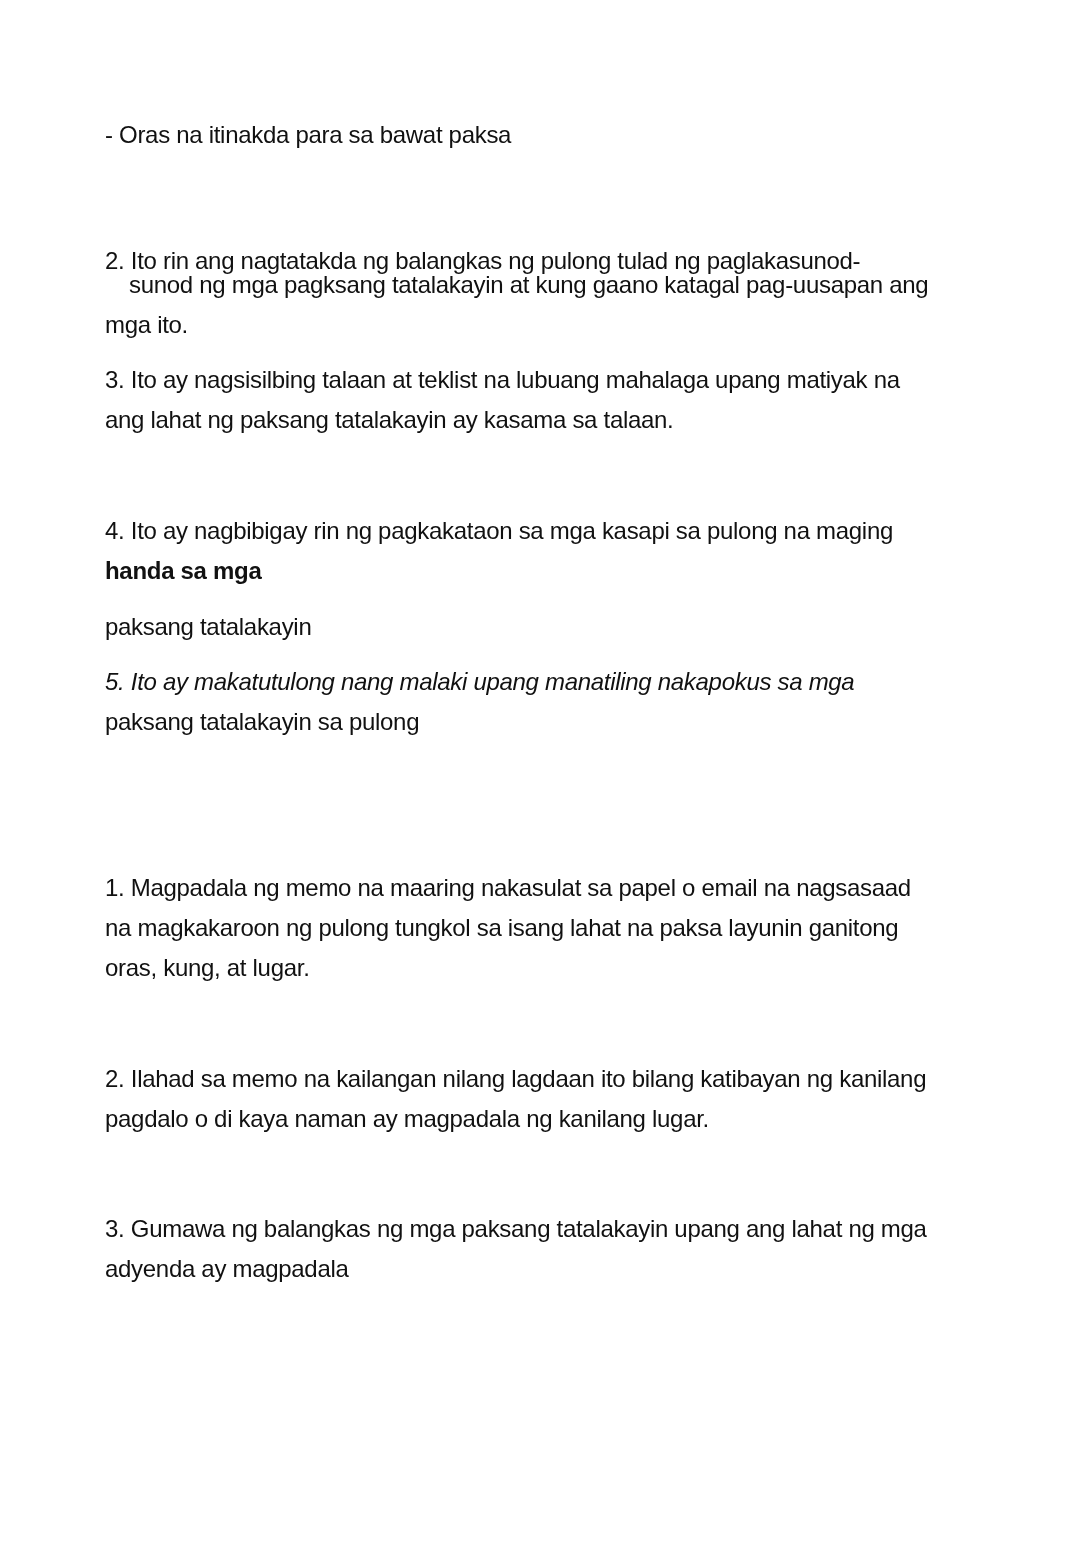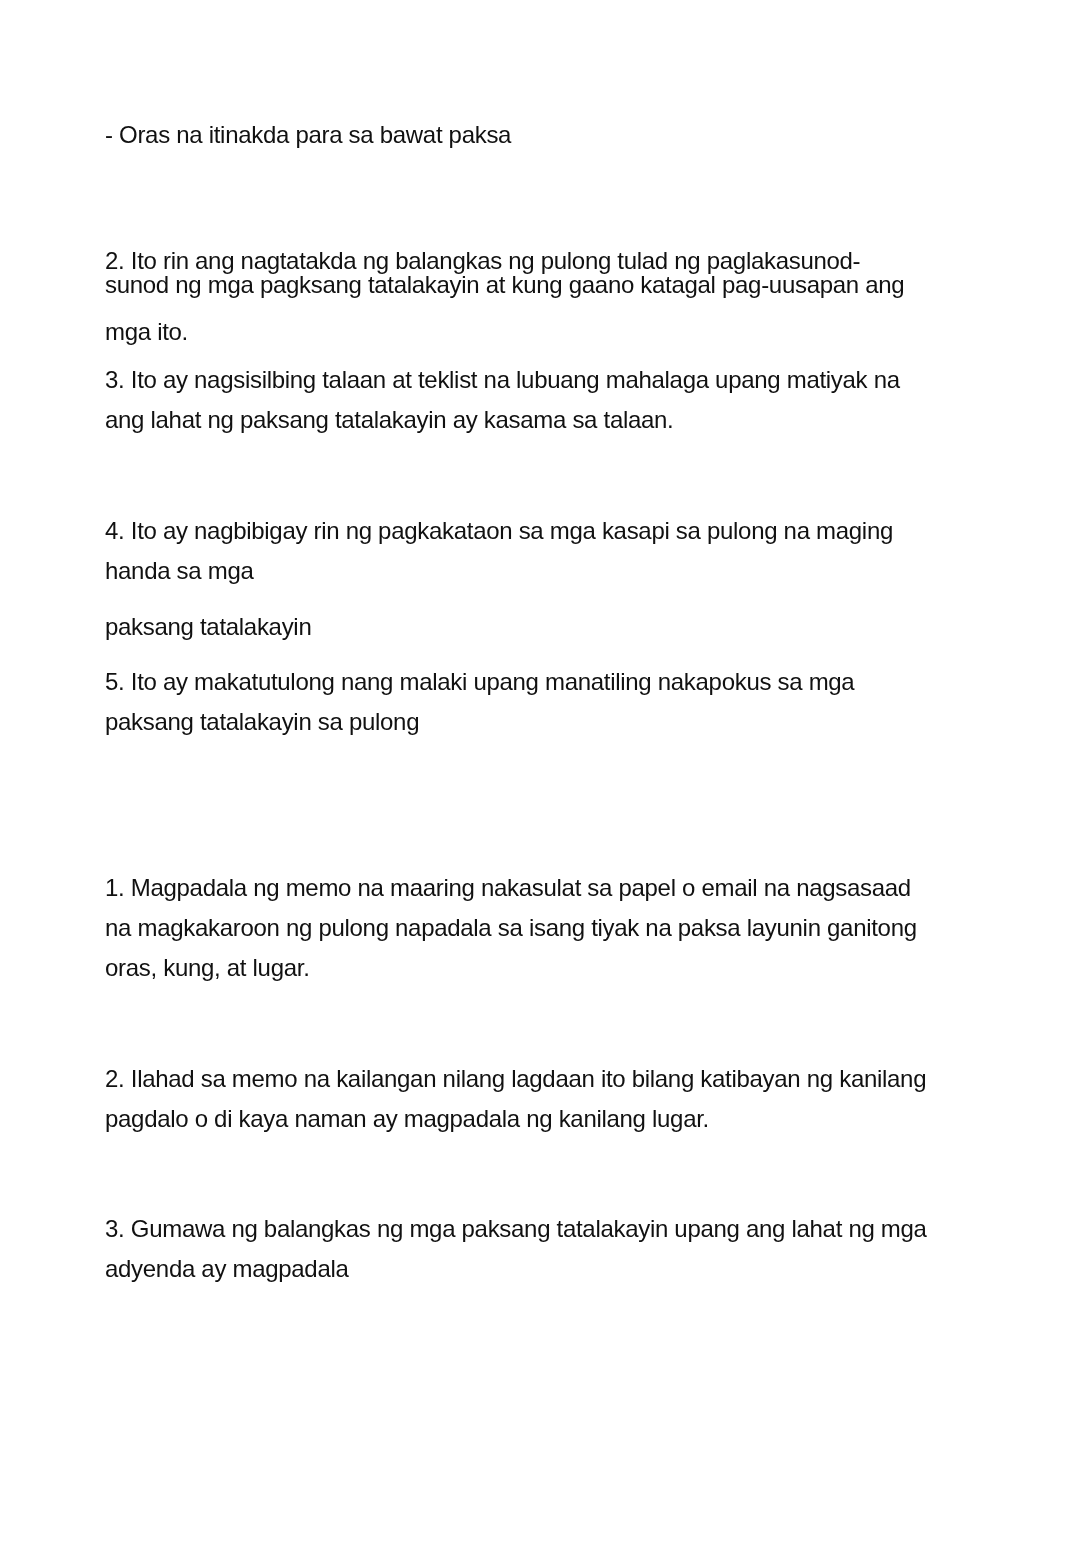--- a/index.html
+++ b/index.html
@@ -38,44 +38,44 @@
   </style>
 </head>
 <body>
 
 <div class="page">
 
   <div class="line" style="top:115px;">- Oras na itinakda para sa bawat paksa</div>
 
   <div>
     <div class="line" style="top:225px;margin-top:16px;">2. Ito rin ang nagtatakda ng balangkas ng pulong tulad ng paglakasunod-</div>
-    <div class="line" style="top:265px;">sunod ng mga  pagksang tatalakayin at kung gaano katagal pag-uusapan ang</div>
-    <div class="line" style="top:305px;margin-top:7px;">mga ito.</div>
+    <div class="line" style="top:265px;margin-left:24px;">sunod ng mga  pagksang tatalakayin at kung gaano katagal pag-uusapan ang</div>
+    <div class="line" style="top:305px;">mga ito.</div>
   </div>
 
   <div>
     <div class="line" style="top:360px;">3. Ito ay nagsisilbing talaan at teklist na lubuang mahalaga upang matiyak na</div>
     <div class="line" style="top:400px;">ang lahat ng paksang tatalakayin ay kasama sa talaan.</div>
   </div>
 
   <div>
     <div class="line" style="top:511px;text-align:right;">4. Ito ay nagbibigay rin ng pagkakataon sa mga kasapi sa pulong na maging</div>
-    <div class="line" style="top:551px;">handa sa mga</div>
+    <div class="line" style="top:551px;font-weight:bold;">handa sa mga</div>
     <div class="line" style="top:607px;">paksang tatalakayin</div>
   </div>
 
   <div>
-    <div class="line" style="top:662px;">5. Ito ay makatutulong nang malaki upang manatiling nakapokus sa mga</div>
+    <div class="line" style="top:662px;font-style:italic;">5. Ito ay makatutulong nang malaki upang manatiling nakapokus sa mga</div>
     <div class="line" style="top:702px;">paksang tatalakayin sa pulong</div>
   </div>
 
 
   <div>
     <div class="line" style="top:868px;">1. Magpadala ng memo na maaring nakasulat sa papel o email na nagsasaad</div>
-    <div class="line" style="top:908px;">na  magkakaroon ng pulong napadala sa isang tiyak na paksa layunin ganitong</div>
+    <div class="line" style="top:908px;">na  magkakaroon ng pulong tungkol sa isang lahat na paksa layunin ganitong</div>
     <div class="line" style="top:948px;">oras, kung, at lugar.</div>
   </div>
 
   <div>
     <div class="line" style="top:1059px;">2. Ilahad sa memo na kailangan nilang lagdaan ito bilang katibayan ng kanilang</div>
     <div class="line" style="top:1099px;">pagdalo o di kaya naman ay magpadala ng kanilang lugar.</div>
   </div>
 
   <div>
     <div class="line" style="top:1209px;">3. Gumawa ng balangkas ng mga paksang tatalakayin upang ang lahat ng mga</div>

